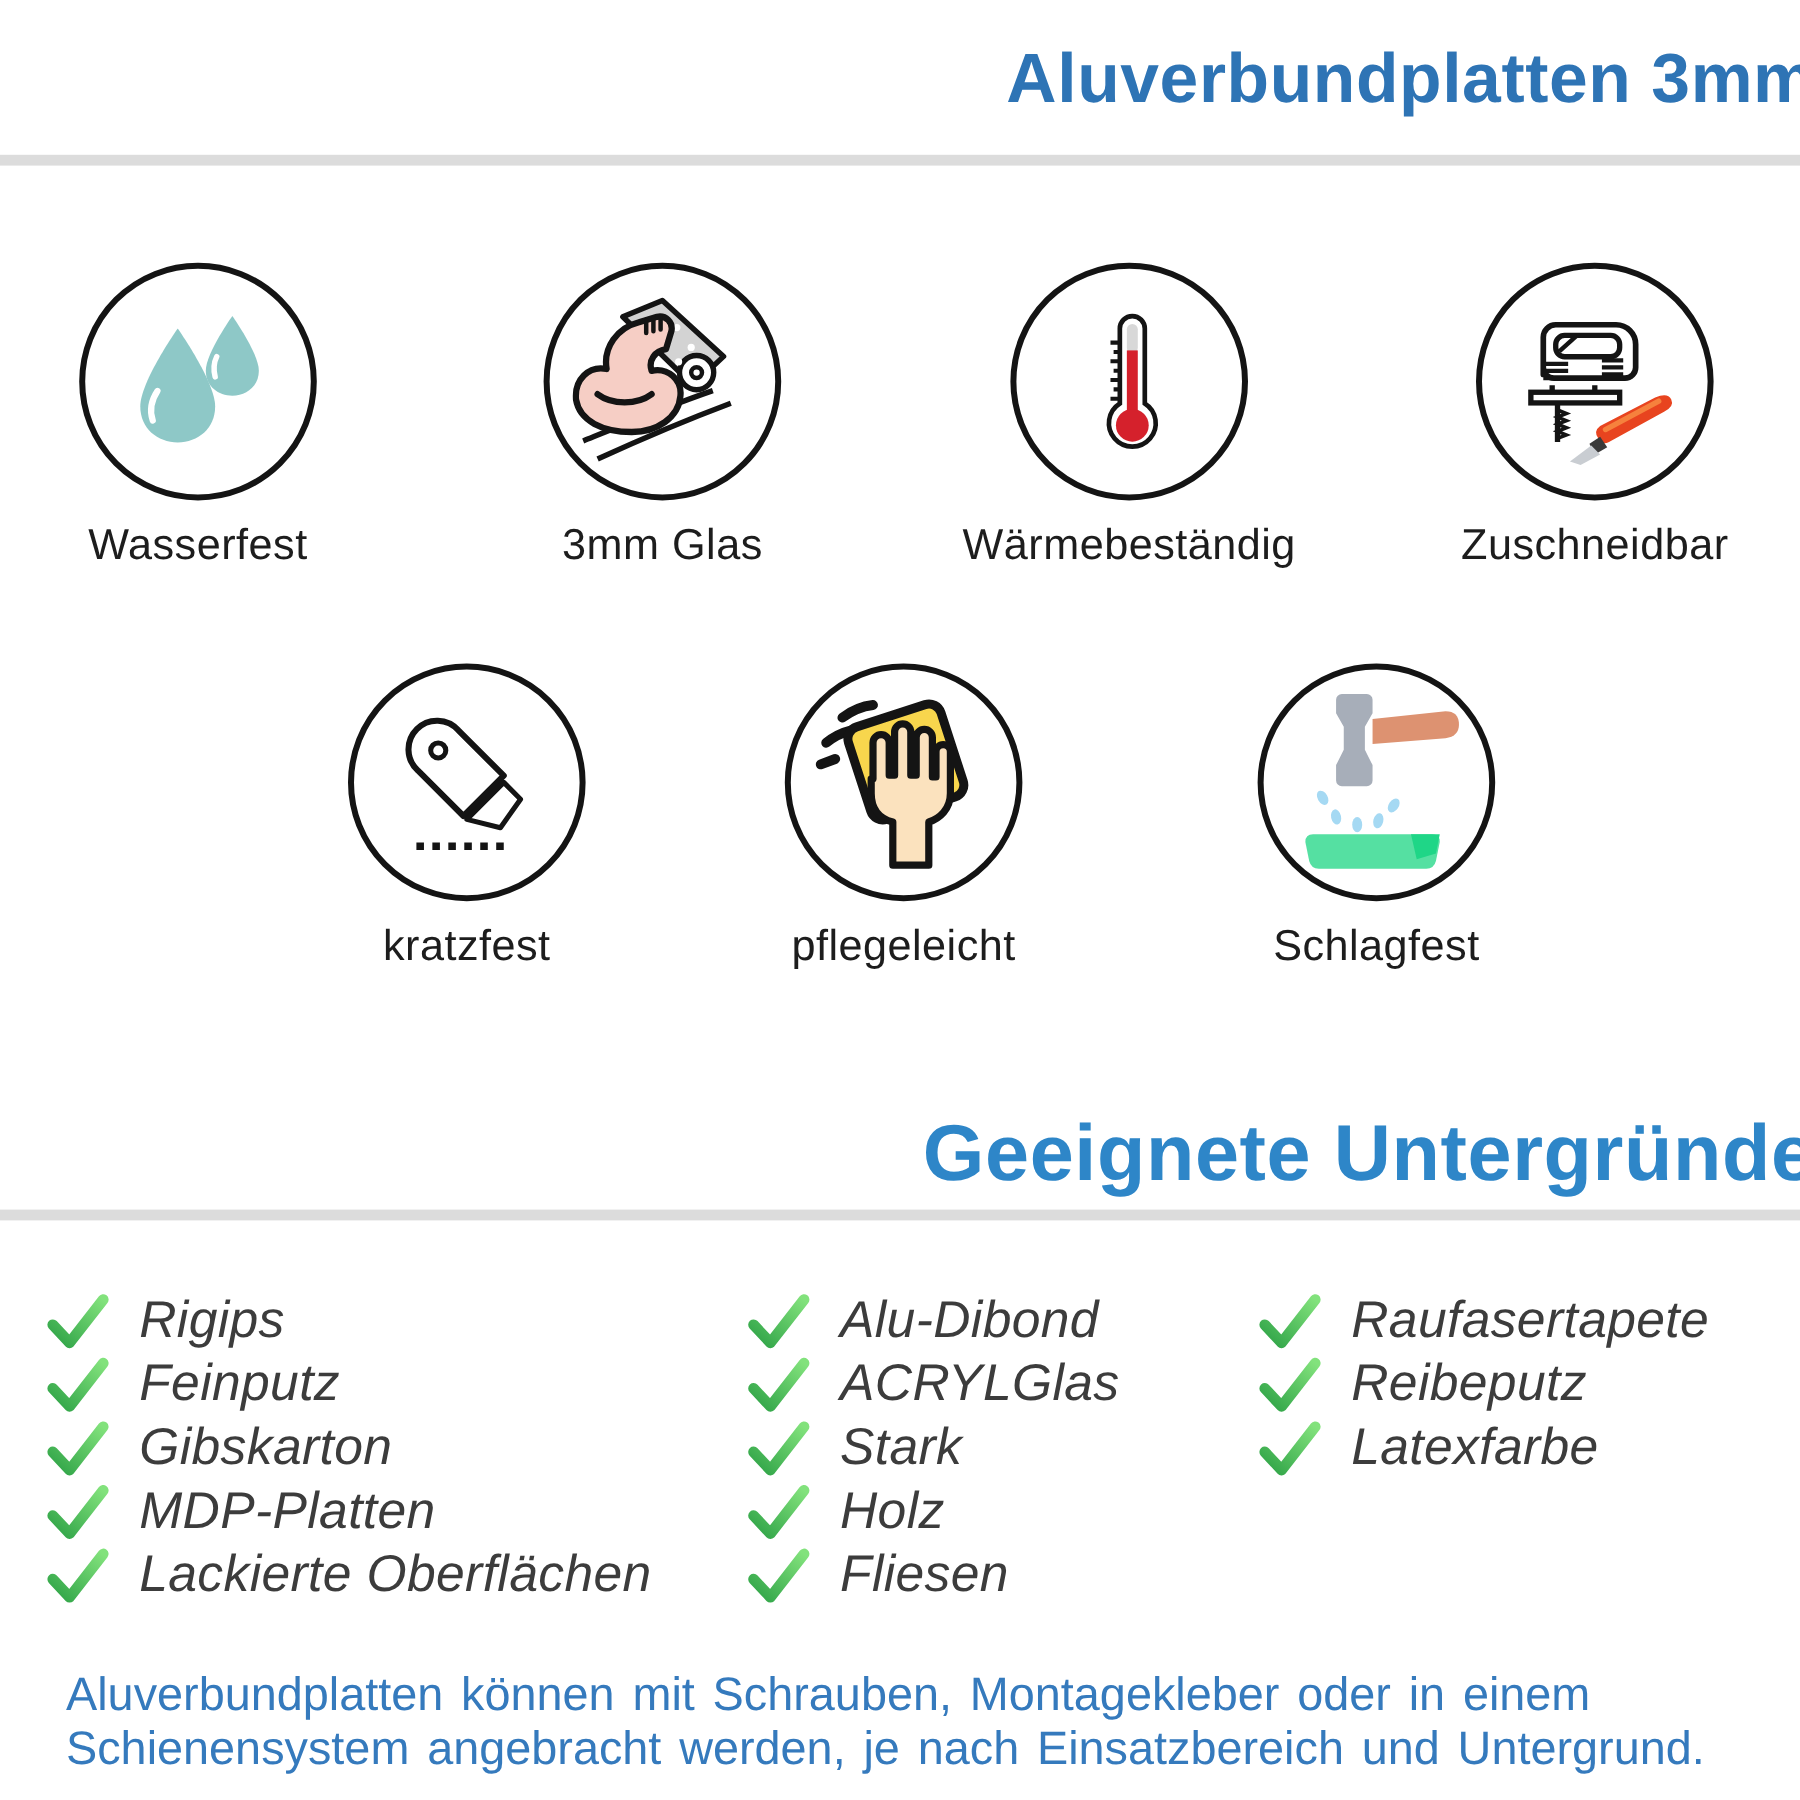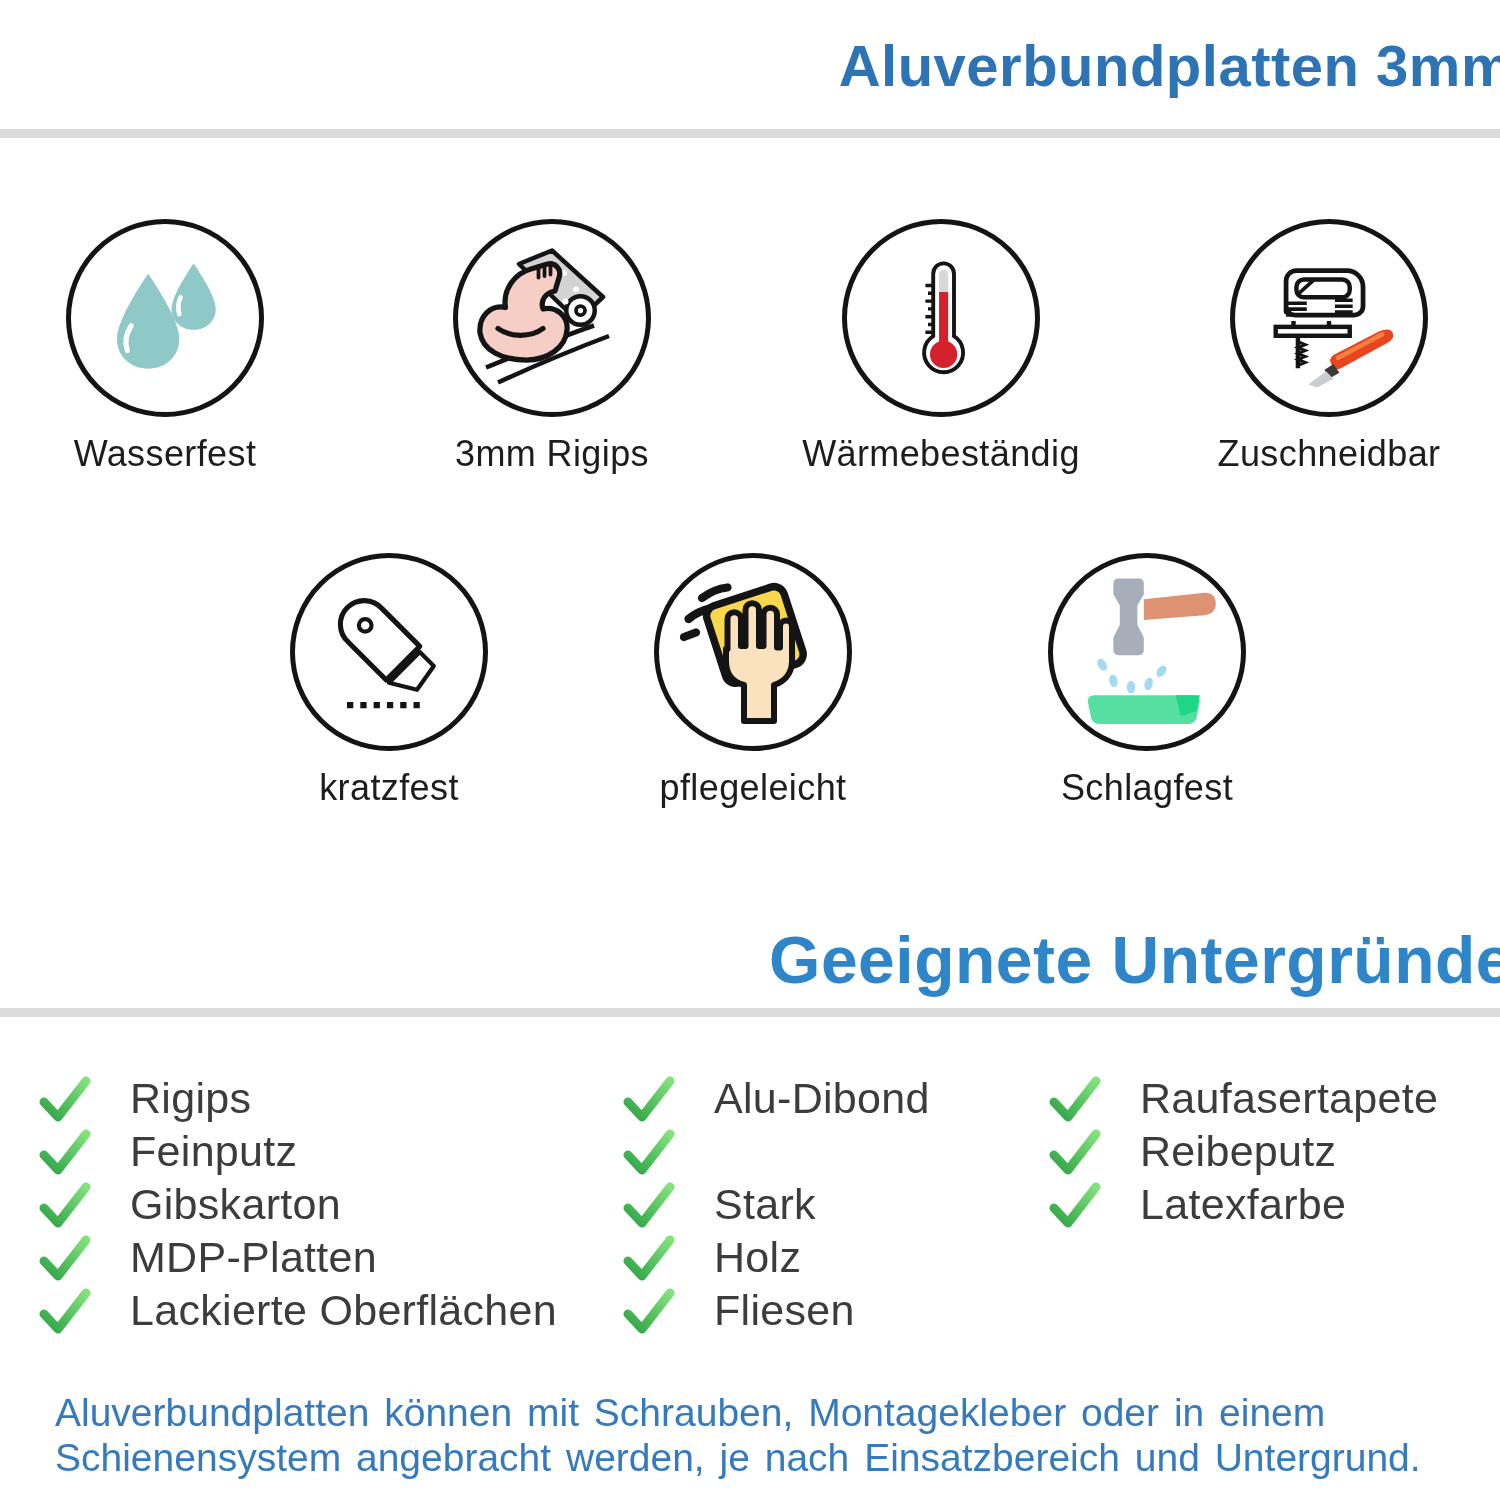--- a/index.html
+++ b/index.html
@@ -14,21 +14,21 @@
   #divider2{top:1008px}
   .feature{position:absolute;width:360px;display:flex;flex-direction:column;align-items:center;}
   .circle{width:198px;height:198px;box-sizing:border-box;border:5px solid #141414;
           border-radius:50%;background:#fff;display:flex;align-items:center;justify-content:center;
           overflow:hidden;}
   .flabel{margin-top:16px;font-size:36px;color:#1d1d1d;letter-spacing:.4px;white-space:nowrap;}
   .col{position:absolute;display:flex;flex-direction:column;}
   #col1{left:38px;top:1072px}
   #col2{left:622px;top:1072px}
   #col3{left:1048px;top:1072px}
-  .srow{height:53px;display:flex;align-items:center;gap:38px;}
+  .srow{height:53px;display:flex;align-items:flex-end;gap:24px;font-style:italic;}
   .stext{font-size:43px;color:#3c3c3c;letter-spacing:.3px;white-space:nowrap;}
   .footer{position:absolute;left:55px;top:1390px;font-size:39px;line-height:45px;
           color:#357abd;word-spacing:4px;white-space:nowrap;}
 </style>
 </head>
 <body>
 
 <svg width="0" height="0" style="position:absolute" aria-hidden="true">
   <defs>
     <linearGradient id="chkgrad" x1="0" y1="1" x2="1" y2="0">
@@ -64,21 +64,21 @@
         <circle cx="58" cy="20" r="2" fill="#fff"></circle>
           <circle cx="66" cy="31" r="2" fill="#fff"></circle>
           <circle cx="59" cy="39" r="2" fill="#fff"></circle>
         <path d="M6,83 C28,74 52,64 78,55" stroke="#141414" stroke-width="3" fill="none"></path>
         <path d="M14,93 C38,82 64,71 88,62" stroke="#141414" stroke-width="3" fill="none"></path>
         <path d="M2,60 C1,49 9,41 19,43 C17,31 25,20 37,17 L47,14 C52,13 56,17 55,22 L52,32 C46,33 42,38 44,44 C53,42 61,49 60,58 C59,70 47,78 33,78 C17,78 4,72 2,60 Z" fill="#f6cec5" stroke="#141414" stroke-width="3.5" stroke-linejoin="round"></path>
         <path d="M14,57 C22,63 36,63 44,57" stroke="#141414" stroke-width="3.5" fill="none" stroke-linecap="round"></path>
         <path d="M41,16 L41,23 M45,15 L45,22 M49,14 L49,21" stroke="#141414" stroke-width="2.5" stroke-linecap="round"></path>
       </svg>
     </div>
-    <div class="flabel">3mm Rigips</div>
+    <div class="flabel">3mm Glas</div>
   </div>
 
   <div class="feature" style="left:761px;top:219px">
     <div class="circle">
       <svg viewBox="0 0 100 100" width="130" height="130">
         <path d="M44,16 a8,8 0 0 1 16,0 L60,64 a15,15 0 1 1 -16,0 Z" fill="#fff" stroke="#141414" stroke-width="3"></path>
         <rect x="48.5" y="13" width="7" height="19" rx="3.5" fill="#d8d8d8"></rect>
         <rect x="48.5" y="30" width="7" height="42" fill="#d5212c"></rect>
         <circle cx="52" cy="78" r="10.5" fill="#d5212c"></circle>
         <path d="M38,25 h7 M40,31 h5 M38,37 h7 M40,43 h5 M38,49 h7 M40,55 h5 M38,61 h7" stroke="#141414" stroke-width="2.6"></path>
@@ -192,20 +192,21 @@
     <div class="srow">
       <svg width="54" height="48" viewBox="0 0 54 48">
           <path d="M6,27 L20,42 L48,6" fill="none" stroke="url(#chkgrad)" stroke-width="9" stroke-linecap="round" stroke-linejoin="round"></path>
         </svg>
       <span class="stext">Alu-Dibond</span>
     </div>
     <div class="srow">
       <svg width="54" height="48" viewBox="0 0 54 48">
           <path d="M6,27 L20,42 L48,6" fill="none" stroke="url(#chkgrad)" stroke-width="9" stroke-linecap="round" stroke-linejoin="round"></path>
         </svg>
+      <span class="stext">ACRYLGlas</span>
     </div>
     <div class="srow">
       <svg width="54" height="48" viewBox="0 0 54 48">
           <path d="M6,27 L20,42 L48,6" fill="none" stroke="url(#chkgrad)" stroke-width="9" stroke-linecap="round" stroke-linejoin="round"></path>
         </svg>
       <span class="stext">Stark</span>
     </div>
     <div class="srow">
       <svg width="54" height="48" viewBox="0 0 54 48">
           <path d="M6,27 L20,42 L48,6" fill="none" stroke="url(#chkgrad)" stroke-width="9" stroke-linecap="round" stroke-linejoin="round"></path>

